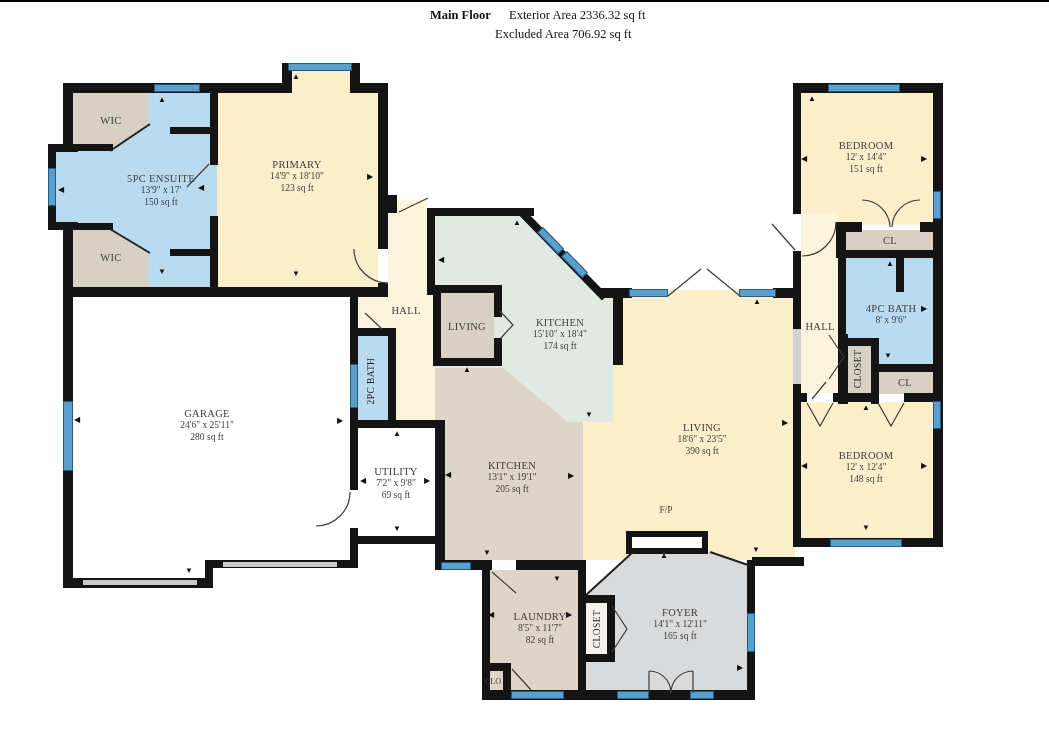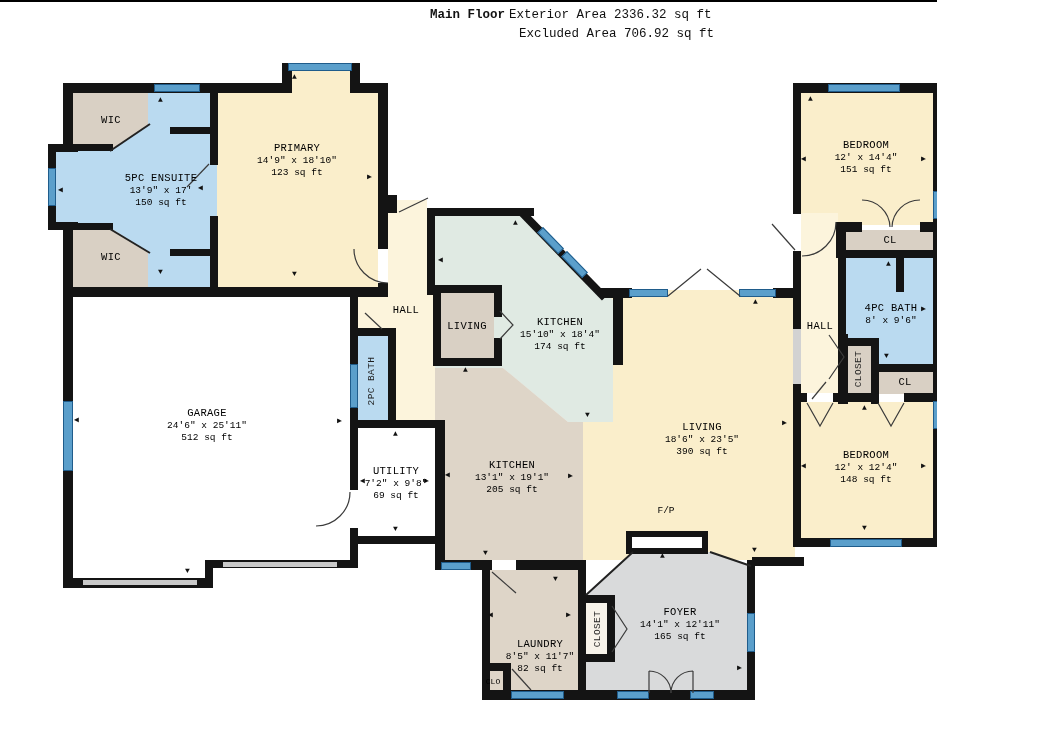--- a/index.html
+++ b/index.html
@@ -1,47 +1,47 @@
 <!DOCTYPE html>
 <html><head>
 <meta charset="utf-8">
 <style>
   html,body{margin:0;padding:0;background:#fff;}
-  .canvas{position:relative;width:937px;height:741px;background:#fff;
-          font-family:Liberation Mono, monospace;overflow:hidden;}
+  .canvas{position:relative;width:1049px;height:741px;background:#fff;
+          font-family:Liberation Serif, serif;overflow:hidden;}
   .topline{position:absolute;left:0;top:0;width:1049px;height:2px;background:#000;}
   .hdr{position:absolute;color:#111;font-size:12.5px;white-space:nowrap;}
   .hdr.b{font-weight:bold;}
   .f{position:absolute;}
   .w{position:absolute;background:#141414;}
   .sill{position:absolute;background:#c9c9c9;}
   .opening{position:absolute;background:#d2d2d2;}
   .win{position:absolute;background:#5b9fcb;border:1px solid #1f5c8b;box-sizing:border-box;}
   .ar{position:absolute;font-size:8px;color:#111;line-height:1;}
   .lbl{position:absolute;transform:translate(-50%,-50%);display:flex;flex-direction:column;
-       align-items:center;text-align:center;color:#000000;white-space:nowrap;line-height:1.25;}
+       align-items:center;text-align:center;color:#404040;white-space:nowrap;line-height:1.25;}
   .lbl .rn{font-size:10.5px;letter-spacing:.3px;}
   .lbl .rd{font-size:9.5px;}
   .vlbl{position:absolute;transform:translate(-50%,-50%) rotate(-90deg);font-size:9.5px;
         letter-spacing:.4px;color:#1e1e1e;white-space:nowrap;}
   .doors{position:absolute;left:0;top:0;}
   
   .c-cream{background:#faeecb;} .c-hall{background:#fcf4dc;} .c-blue{background:#badaf0;}
   .c-tan{background:#d9d0c4;} .c-tan2{background:#ded5c8;} .c-mint{background:#e0eae3;}
   .c-gray{background:#d9dadb;} .c-white{background:#ffffff;}
 </style>
 </head>
 <body>
 
 <div class="canvas">
   <div class="topline"></div>
 
   <div class="hdr b" style="left:430px;top:8px">Main Floor</div>
   <div class="hdr" style="left:509px;top:8px">Exterior Area 2336.32 sq ft</div>
-  <div class="hdr" style="left:519px;top:27px">Excluded Area 706.92 sq ft</div>
+  <div class="hdr" style="left:495px;top:27px">Excluded Area 706.92 sq ft</div>
 
   <div>
     <div class="f c-white" style="left:73px;top:297px;width:277px;height:281px;clip-path:polygon(0 0,100% 0,100% 93.6%,50.5% 93.6%,50.5% 100%,0 100%)"></div>
     <div class="f c-white" style="left:358px;top:428px;width:77px;height:108px"></div>
     <div class="f c-cream" style="left:583px;top:290px;width:212px;height:270px"></div>
     <div class="f c-mint" style="left:435px;top:215px;width:178px;height:210px;clip-path:polygon(0 0,50.6% 0,100% 40.5%,100% 98.6%,74.7% 98.6%,38.2% 72.9%,0 72.9%)"></div>
     <div class="f c-tan2" style="left:435px;top:368px;width:148px;height:192px;clip-path:polygon(0 0,46% 0,89.9% 28.1%,100% 28.1%,100% 100%,0 100%)"></div>
     <div class="f c-gray" style="left:585px;top:552px;width:170px;height:148px;clip-path:polygon(28.2% 0,73.5% 0,100% 10.1%,100% 100%,0 100%,0 29.1%)"></div>
     <div class="f c-tan2" style="left:490px;top:570px;width:88px;height:120px"></div>
     <div class="f c-tan2" style="left:483px;top:670px;width:22px;height:27px"></div>
@@ -239,21 +239,21 @@
     <span class="ar" style="left:360px;top:477px">◀</span>
     <span class="ar" style="left:424px;top:477px">▶</span>
     <span class="ar" style="left:393px;top:525px">▼</span>
     <span class="ar" style="left:488px;top:611px">◀</span>
     <span class="ar" style="left:566px;top:611px">▶</span>
     <span class="ar" style="left:553px;top:575px">▼</span>
     <span class="ar" style="left:737px;top:664px">▶</span>
     <span class="ar" style="left:463px;top:366px">▲</span>
   </div>
 
-  <div class="lbl" style="left:297px;top:160px">
+  <div class="lbl" style="left:297px;top:176px">
     <span class="rn">PRIMARY</span>
     <span class="rd">14'9" x 18'10"</span>
     <span class="rd">123 sq ft</span>
   </div>
   <div class="lbl" style="left:161px;top:190px">
     <span class="rn">5PC ENSUITE</span>
     <span class="rd">13'9" x 17'</span>
     <span class="rd">150 sq ft</span>
   </div>
   <div class="lbl" style="left:111px;top:121px">
@@ -294,41 +294,41 @@
   <div class="lbl" style="left:467px;top:327px">
     <span class="rn">LIVING</span>
   </div>
   <div class="lbl" style="left:406px;top:311px">
     <span class="rn">HALL</span>
   </div>
   <div class="vlbl" style="left:371px;top:381px">2PC BATH</div>
   <div class="lbl" style="left:207px;top:425px">
     <span class="rn">GARAGE</span>
     <span class="rd">24'6" x 25'11"</span>
-    <span class="rd">512 sq ft</span>
+    <span class="rd">280 sq ft</span>
   </div>
   <div class="lbl" style="left:396px;top:483px">
     <span class="rn">UTILITY</span>
     <span class="rd">7'2" x 9'8"</span>
     <span class="rd">69 sq ft</span>
   </div>
   <div class="lbl" style="left:512px;top:477px">
     <span class="rn">KITCHEN</span>
     <span class="rd">13'1" x 19'1"</span>
     <span class="rd">205 sq ft</span>
   </div>
   <div class="lbl" style="left:702px;top:439px">
     <span class="rn">LIVING</span>
     <span class="rd">18'6" x 23'5"</span>
     <span class="rd">390 sq ft</span>
   </div>
   <div class="lbl" style="left:666px;top:511px">
     <span class="rd">F/P</span>
   </div>
-  <div class="lbl" style="left:540px;top:656px">
+  <div class="lbl" style="left:540px;top:628px">
     <span class="rn">LAUNDRY</span>
     <span class="rd">8'5" x 11'7"</span>
     <span class="rd">82 sq ft</span>
   </div>
   <div class="vlbl" style="left:597px;top:629px">CLOSET</div>
   <div class="lbl" style="left:680px;top:624px">
     <span class="rn">FOYER</span>
     <span class="rd">14'1" x 12'11"</span>
     <span class="rd">165 sq ft</span>
   </div>

